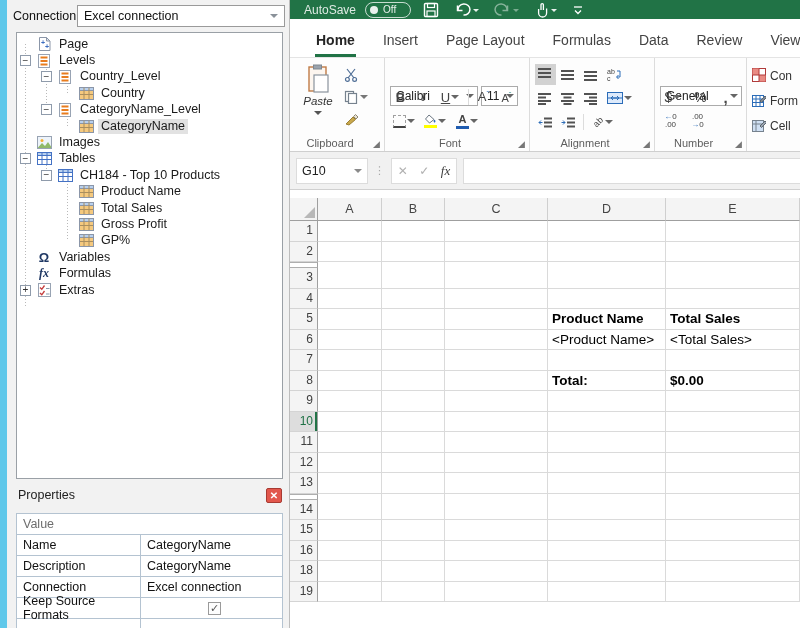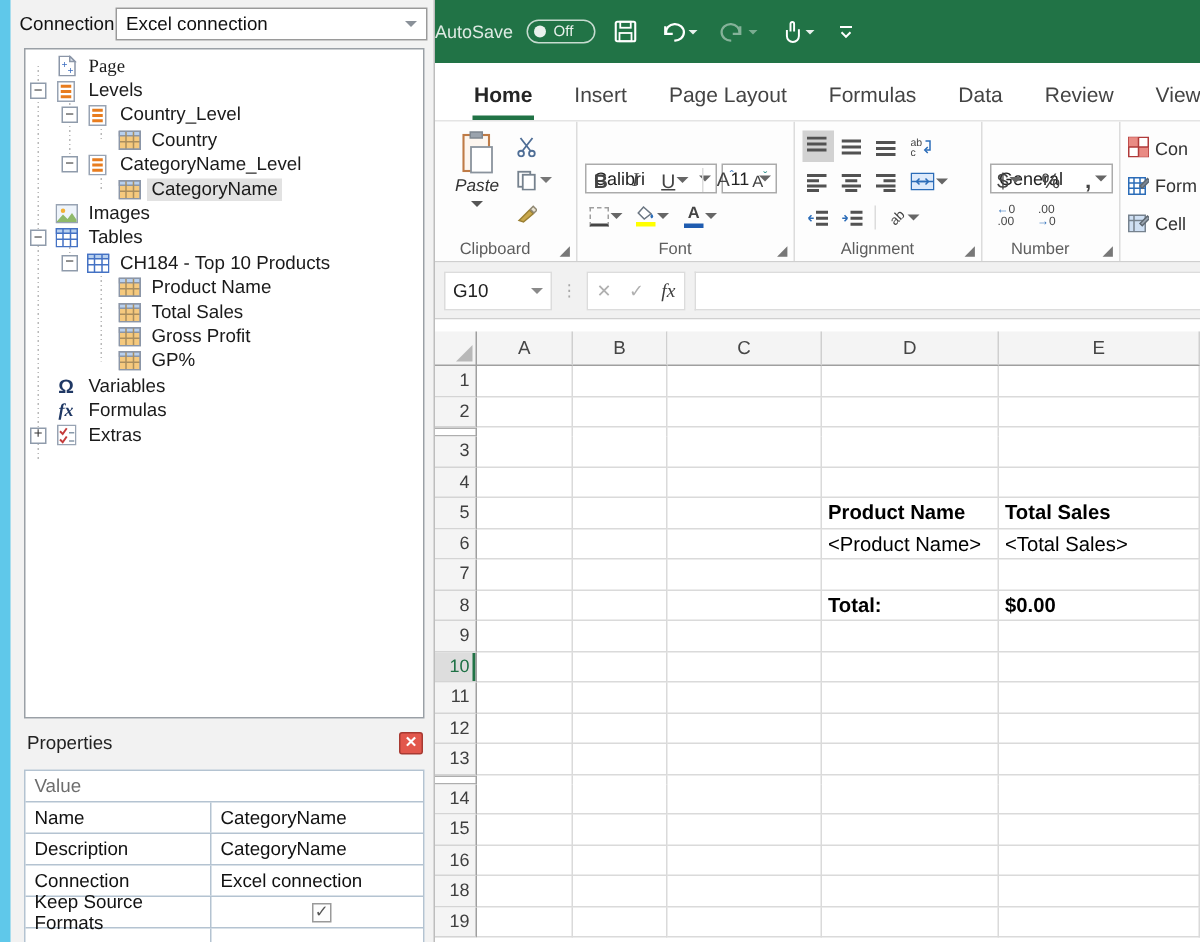--- a/index.html
+++ b/index.html
@@ -51,22 +51,22 @@
   .pcell-k { width:124px; padding-left:6px; border-right:1px solid #b4c3d1;
     height:100%; display:flex; align-items:center; color:#111; }
   .pcell-v { flex:1; padding-left:6px; height:100%; display:flex; align-items:center; color:#111; }
   .prow.hdr .pcell-k, .prow.hdr .pcell-v { color:#6d6d6d; }
   .pcheck { width:13px; height:13px; border:1px solid #9a9a9a; background:#fdfdfd;
     margin:0 auto; font-size:11px; line-height:11px; text-align:center; color:#555; }
 
   
   .excel { width:510px; height:628px; display:flex; flex-direction:column; flex:none;
     overflow:hidden; background:#fff; }
-  .titlebar { height:42px; background:var(--green); display:flex; align-items:center;
-    gap:9px; flex:none; }
+  .titlebar { height:19px; background:var(--green); display:flex; align-items:center;
+    padding-left:14px; gap:9px; flex:none; }
   .autosave-label { font-size:12px; color:rgba(255,255,255,.85); }
   .toggle { width:46px; height:16px; border:1px solid rgba(255,255,255,.75);
     border-radius:9px; display:flex; align-items:center; padding:0 4px; gap:5px; }
   .toggle .dot { width:8px; height:8px; border-radius:50%; background:rgba(255,255,255,.9); }
   .toggle .off { font-size:10px; color:rgba(255,255,255,.9); }
   .qat-btn { display:flex; align-items:center; justify-content:center; height:22px;
     padding:0 3px; gap:2px; }
   .qat-btn.dim { opacity:.45; }
   .wchv { width:0; height:0; border:3.5px solid transparent;
     border-top-color:rgba(255,255,255,.9); margin-top:4px; }
@@ -176,21 +176,21 @@
       <span>Excel connection</span>
       <span class="chv"></span>
     </div>
     <div class="treebox" id="treebox">
         <div class="tree-vline" style="left: 8px; top: 11px; height: 262.4px;"></div>
         <div class="tree-vline" style="left: 29px; top: 27.4px; height: 49.2px;"></div>
         <div class="tree-vline" style="left: 50px; top: 43.8px; height: 16.4px;"></div>
         <div class="tree-vline" style="left: 50px; top: 76.6px; height: 16.4px;"></div>
         <div class="tree-vline" style="left: 29px; top: 125.8px; height: 16.4px;"></div>
         <div class="tree-vline" style="left: 50px; top: 142.2px; height: 65.6px;"></div>
-        <div class="tree-row" style="padding-left: 2px; font-family: Liberation Serif, serif;">
+        <div class="tree-row" style="padding-left: 2px;">
           <span class="exp-slot"></span>
           <span class="tree-icon">
             <svg width="15" height="14" viewBox="0 0 15 14">
               <path d="M2.5 0.5 h7 l3.5 3.5 v9.5 h-10.5 z" fill="#fff" stroke="#8b96a8"></path>
               <path d="M9.5 0.5 l3.5 3.5 h-3.5 z" fill="#dfe6ef" stroke="#8b96a8"></path>
               <text x="4" y="8" font-size="7" fill="#3a6cc0" font-weight="bold">+</text>
               <text x="8" y="12" font-size="7" fill="#3a6cc0" font-weight="bold">+</text>
             </svg>
           </span>
           <span class="tree-label">Page</span>

